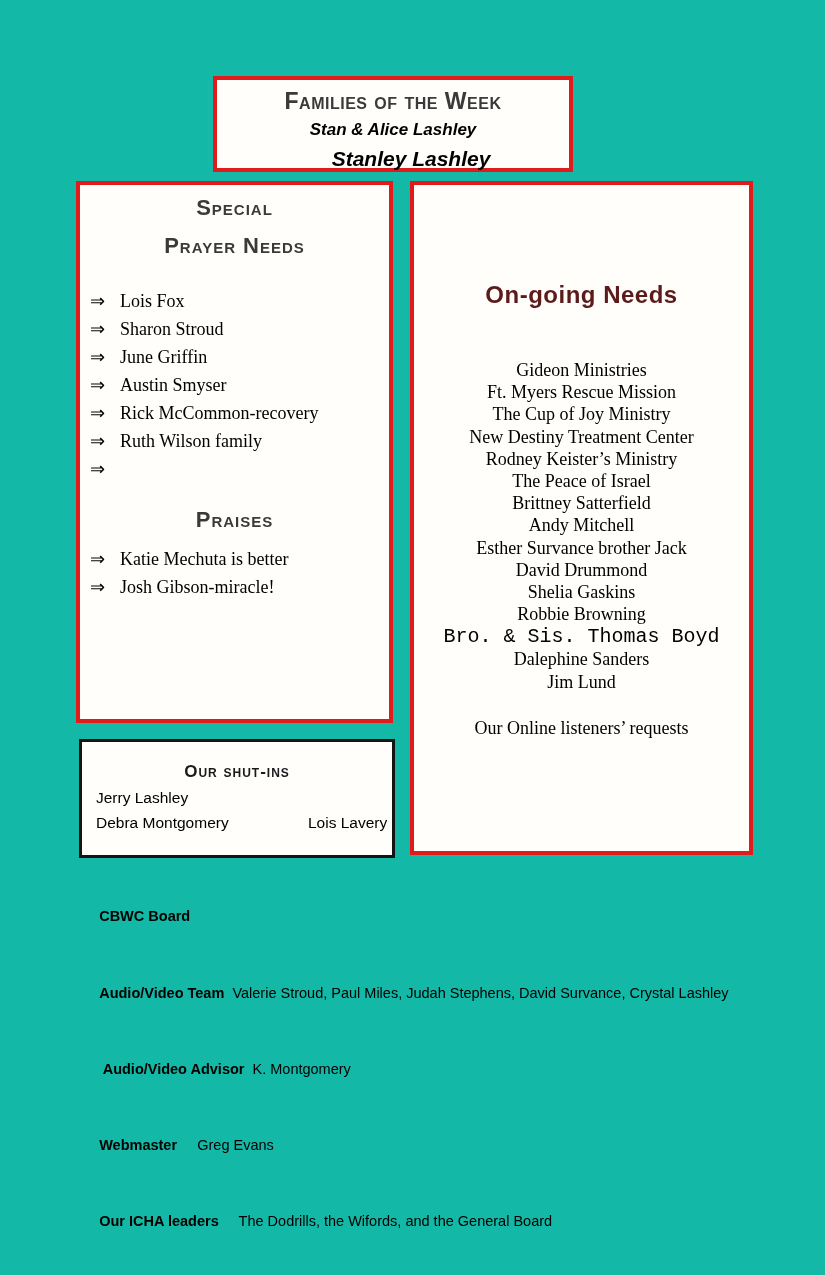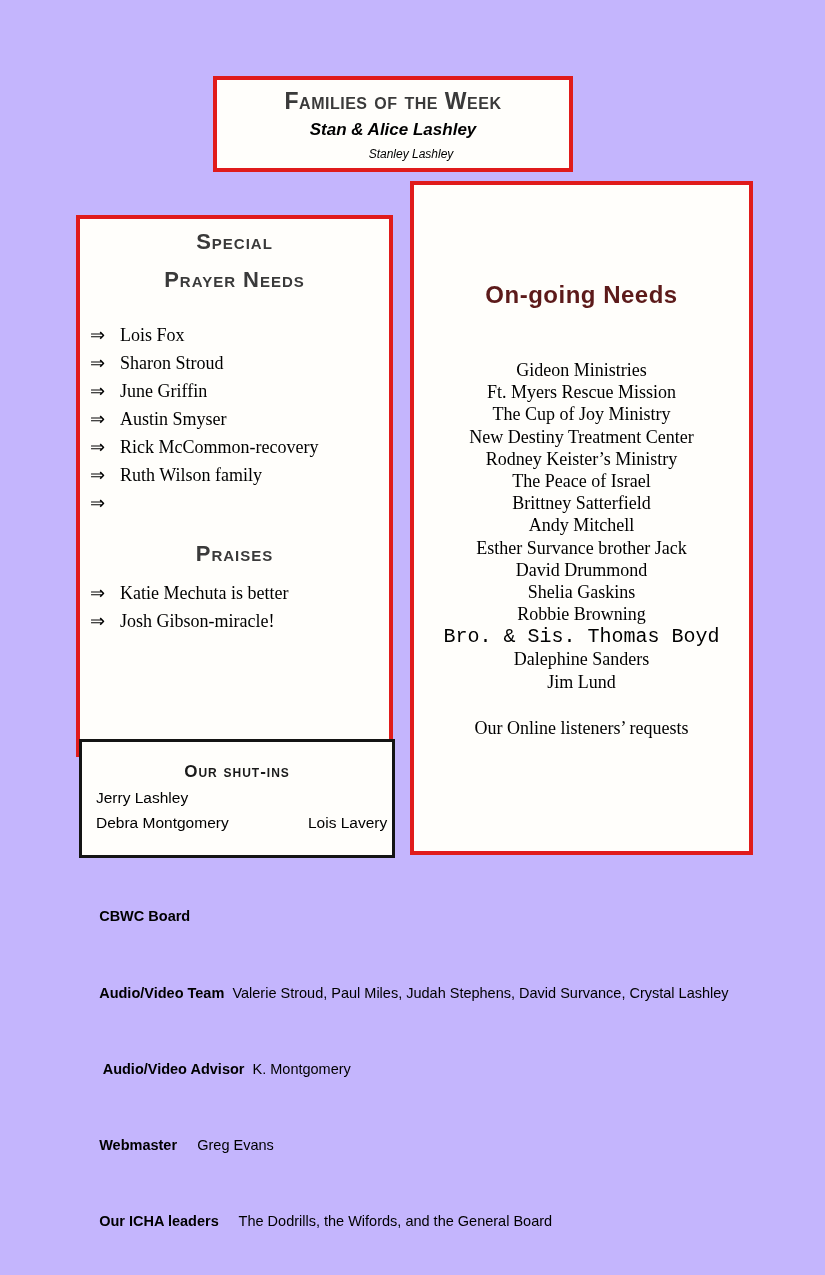--- a/index.html
+++ b/index.html
@@ -1,35 +1,35 @@
 <!DOCTYPE html>
 <html><head>
 <meta charset="utf-8">
 <style>
   * { margin:0; padding:0; box-sizing:border-box; }
   html,body { background:#ffffff; }
   .page {
-    position:relative; width:825px; height:1275px; background:#c4b5fd;
+    position:relative; width:825px; height:1275px; background:#14b8a6;
     font-family:"Liberation Sans", sans-serif; color:#000; overflow:hidden;
   }
   .box { position:absolute; background:#fffefb; }
   .red-border { border:4px solid #e01b1b; }
   .black-border { border:3px solid #141414; }
   .centered { text-align:center; width:100%; }
   .smallcaps { font-variant:small-caps; }
 
   
   .families-box { left:213px; top:76px; width:360px; height:96px; }
   .families-title { position:absolute; top:8px; font-size:23px; font-weight:bold;
     color:#3a3a3a; letter-spacing:0.5px; }
   .family-name1 { position:absolute; top:40px; font-size:17px; font-weight:bold; font-style:italic; }
-  .family-name2 { position:absolute; top:67px; font-size:12px; font-weight:normal; font-style:italic;padding-left:36px; }
+  .family-name2 { position:absolute; top:67px; font-size:21px; font-weight:bold; font-style:italic;padding-left:36px; }
 
   
-  .special-box { left:76px; top:181px; width:317px; height:542px;margin-top:34px; }
+  .special-box { left:76px; top:181px; width:317px; height:542px; }
   .sp-title1 { position:absolute; top:10px; font-size:22px; font-weight:bold;
     color:#3a3a3a; letter-spacing:1px; }
   .sp-title2 { position:absolute; top:48px; font-size:22px; font-weight:bold;
     color:#3a3a3a; letter-spacing:1px; }
   .prayer-list { position:absolute; top:102px; left:6px; right:6px; }
   .praises-title { position:absolute; top:322px; font-size:22px; font-weight:bold;
     color:#3a3a3a; letter-spacing:1px; }
   .praises-list { position:absolute; top:360px; left:6px; right:6px; }
   .prayer-row { display:flex; align-items:center; height:28px; padding-left:4px; }
   .arrow { width:30px; font-size:18px; font-family:"Liberation Serif", serif; flex:0 0 30px; }

